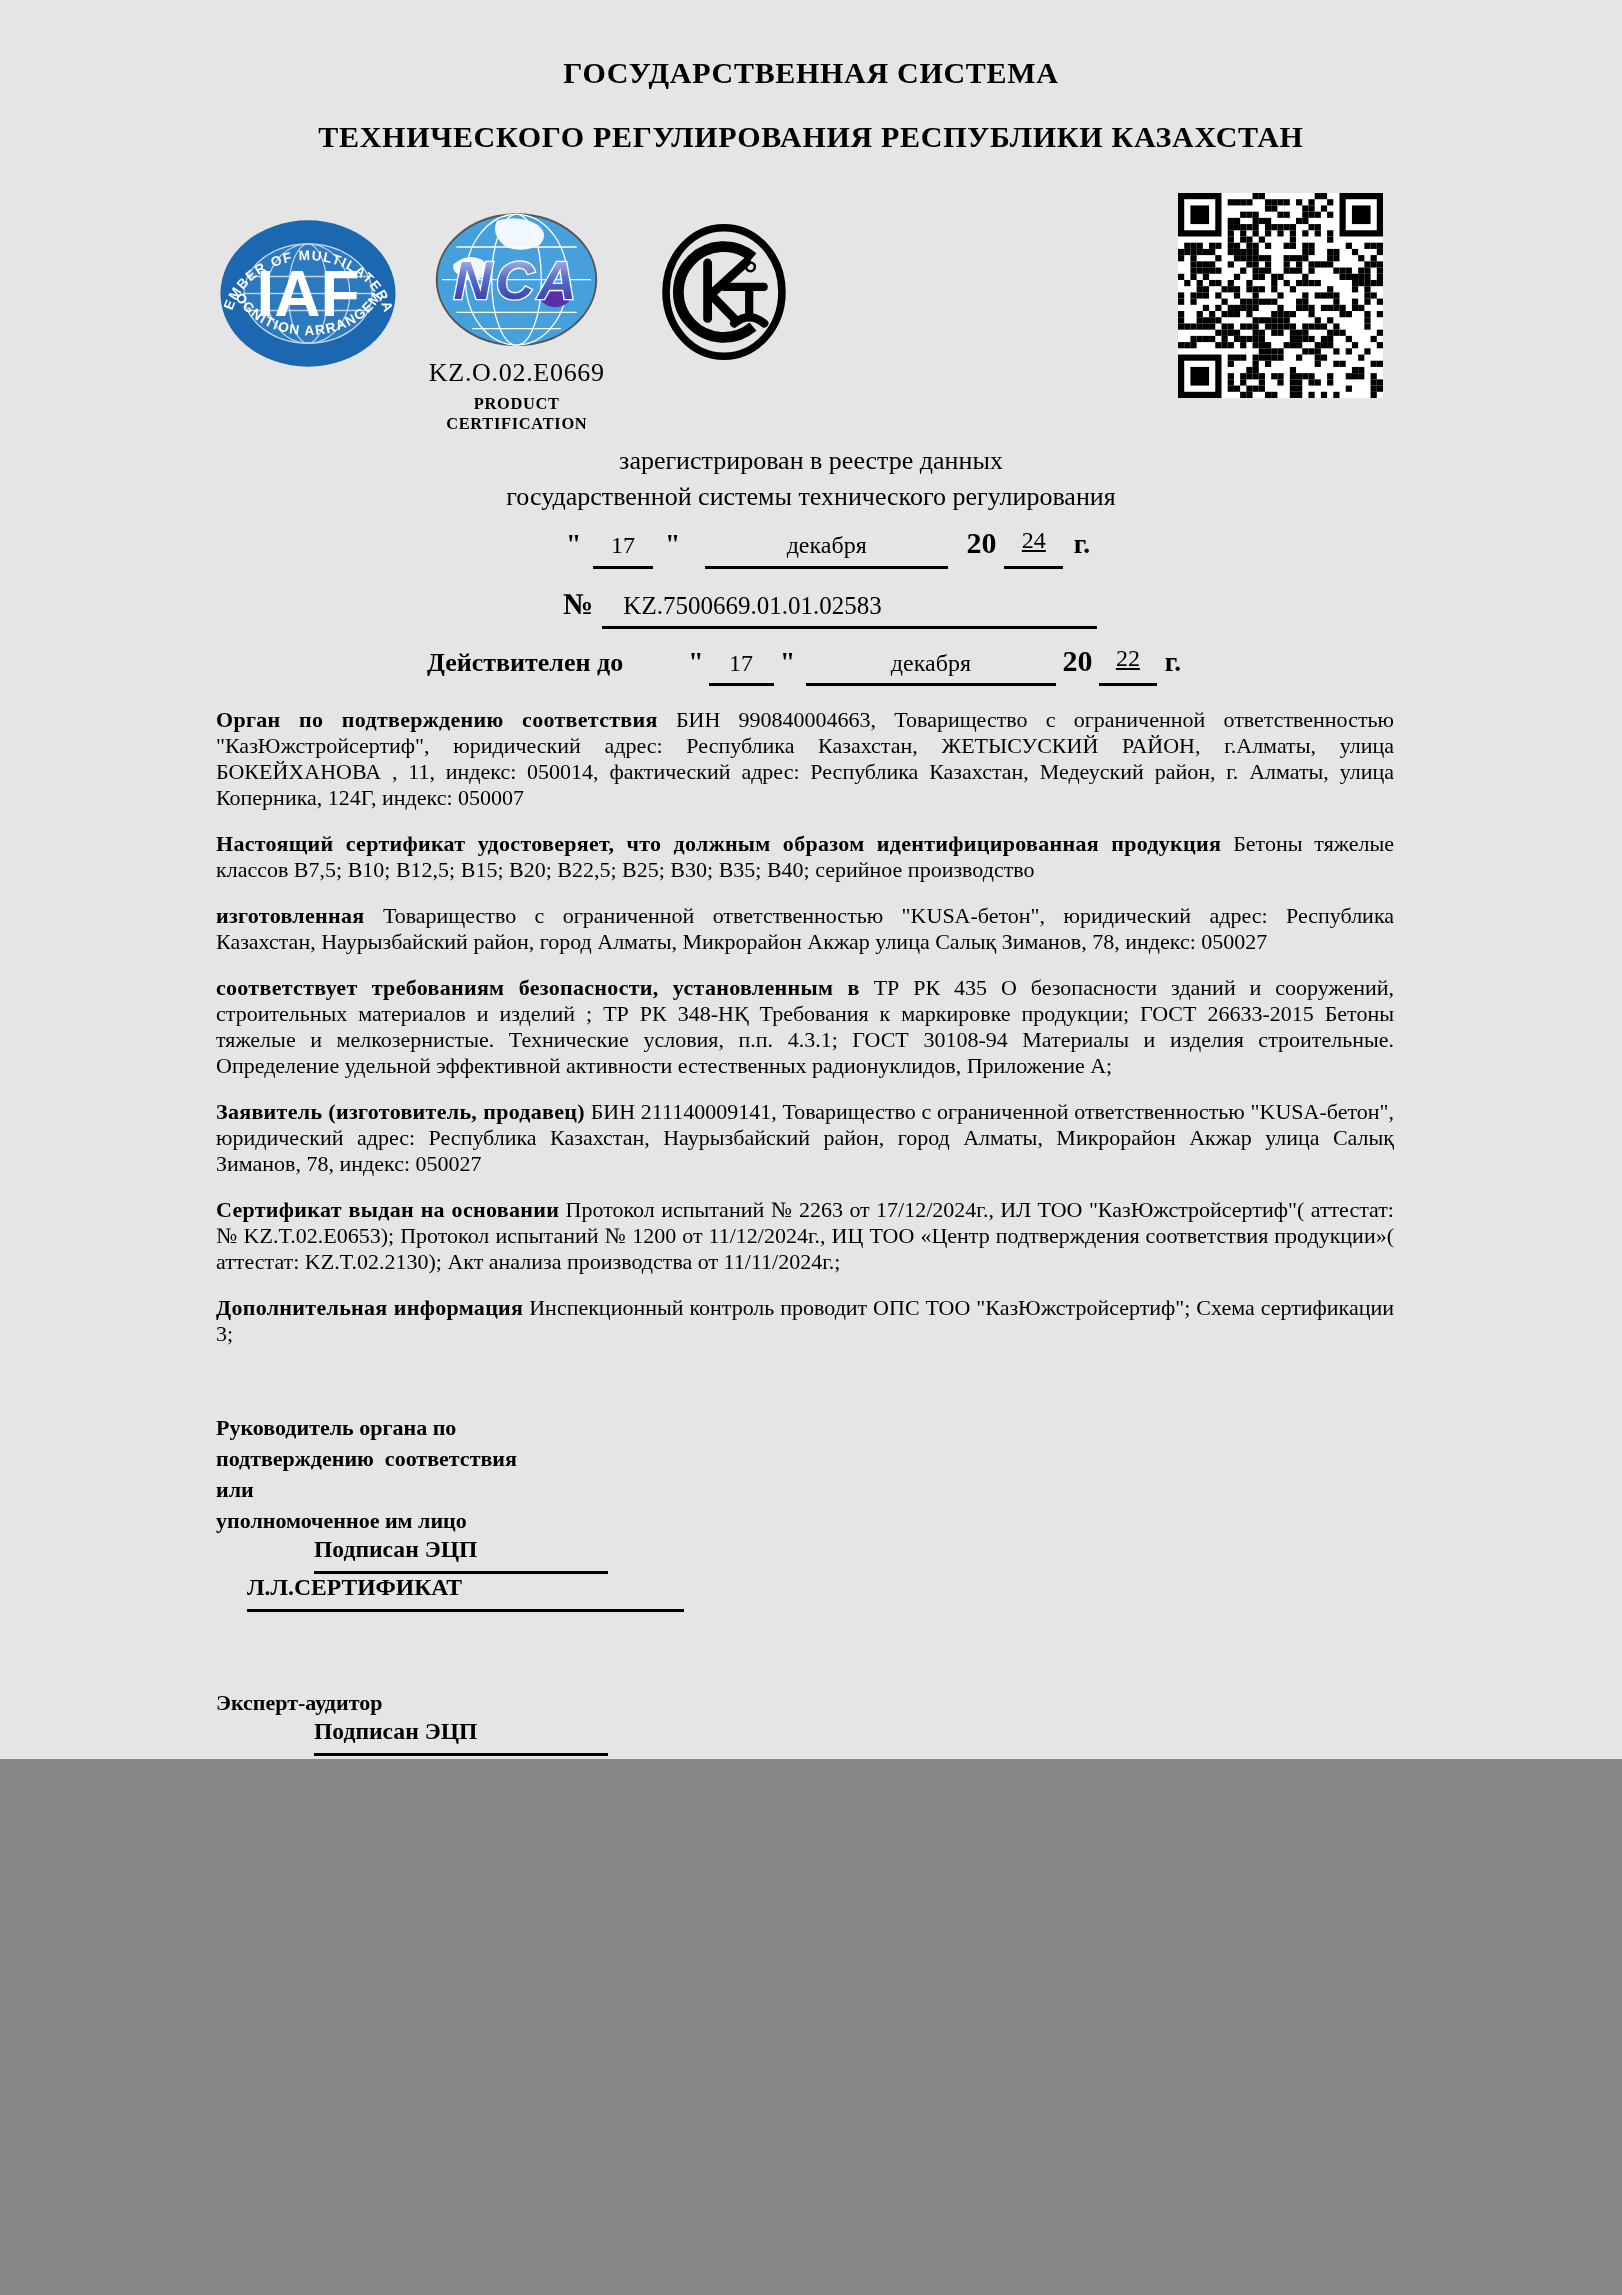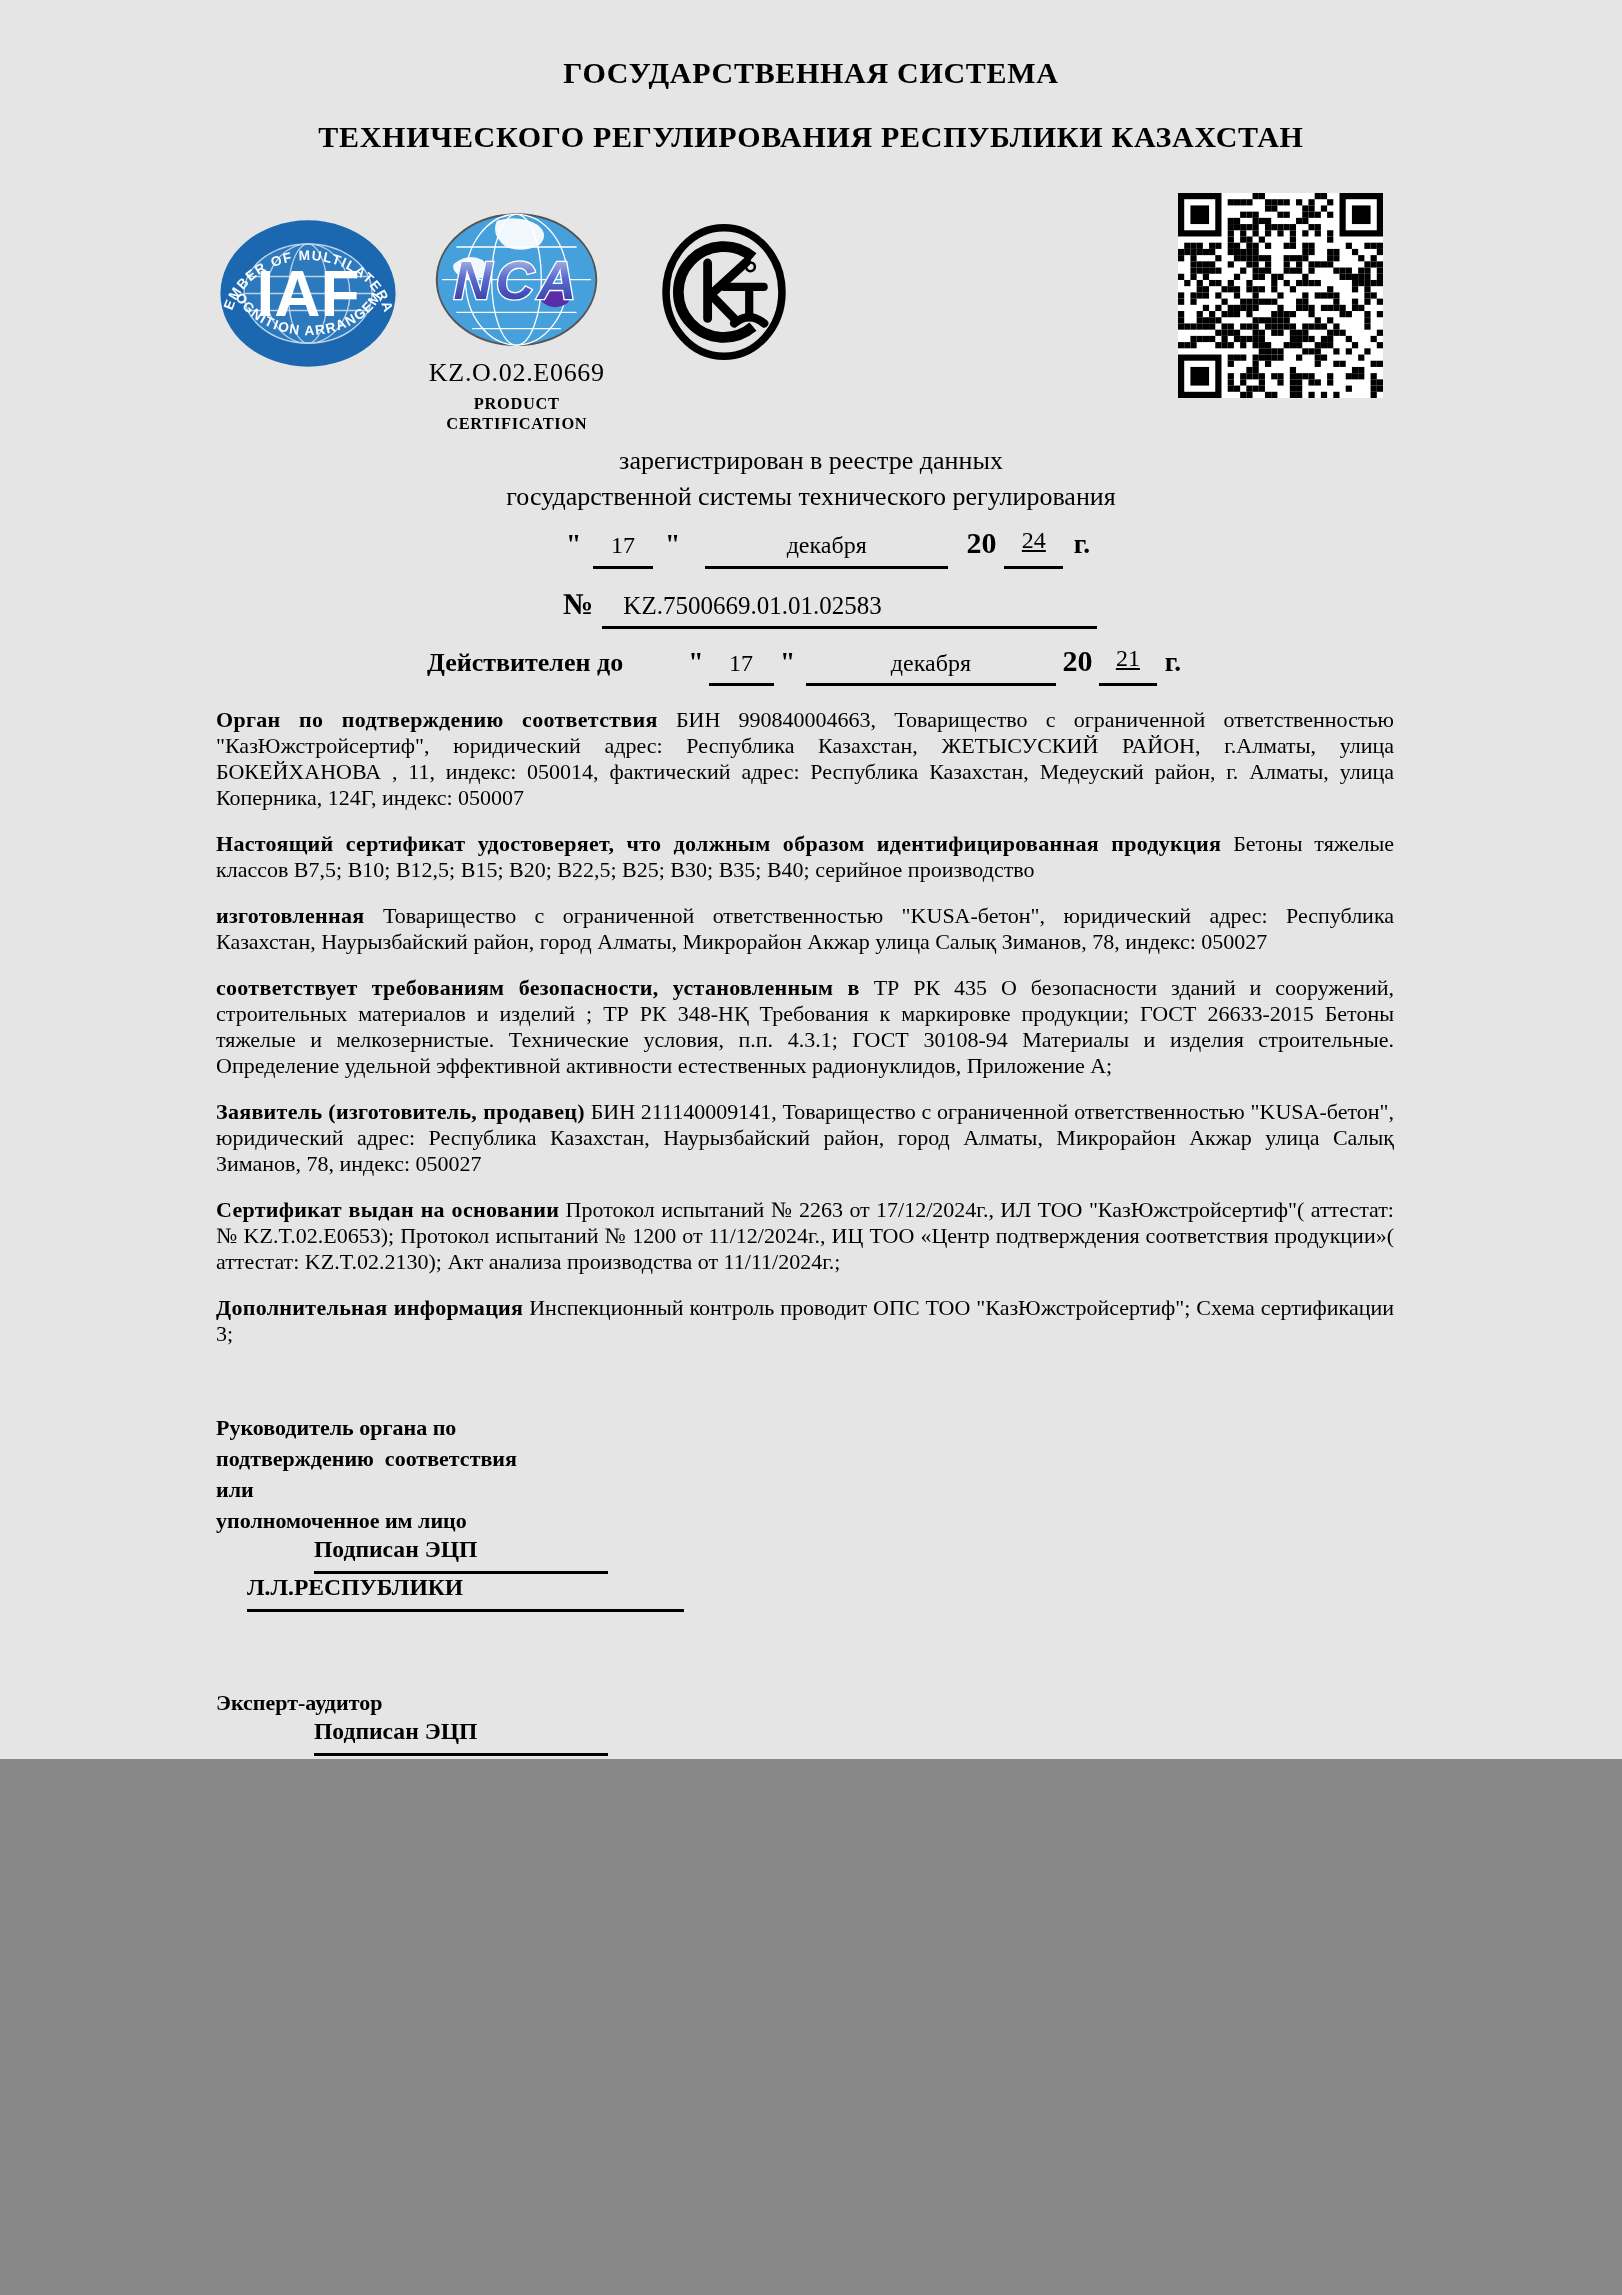--- a/index.html
+++ b/index.html
@@ -605,40 +605,40 @@
     <span class="cell num-cell">KZ.7500669.01.01.02583</span>
   </div>
 
   <div class="fill-row valid-row">
     <span class="valid-label">Действителен до</span>
     <span class="q">"</span>
     <span class="cell day-cell dm">17</span>
     <span class="q q2">"</span>
     <span class="cell month-cell dm">декабря</span>
     <span class="century">20</span>
-    <span class="cell year-cell"><span class="yr">21</span></span>
+    <span class="cell year-cell"><span class="yr">22</span></span>
     <span class="era">г.</span>
   </div>
 
   <div class="paras">
     <p><b>Орган по подтверждению соответствия</b> <span>БИН 990840004663, Товарищество с ограниченной ответственностью "КазЮжстройсертиф", юридический адрес: Республика Казахстан, ЖЕТЫСУСКИЙ РАЙОН, г.Алматы, улица БОКЕЙХАНОВА , 11, индекс: 050014, фактический адрес: Республика Казахстан, Медеуский район, г. Алматы, улица Коперника, 124Г, индекс: 050007</span></p>
     <p><b>Настоящий сертификат удостоверяет, что должным образом идентифицированная продукция</b> <span>Бетоны тяжелые классов В7,5; В10; В12,5; В15; В20; В22,5; В25; В30; В35; В40; серийное производство</span></p>
     <p><b>изготовленная</b> <span>Товарищество с ограниченной ответственностью "KUSA-бетон", юридический адрес: Республика Казахстан, Наурызбайский район, город Алматы, Микрорайон Акжар улица Салық Зиманов, 78, индекс: 050027</span></p>
     <p><b>соответствует требованиям безопасности, установленным в</b> <span>ТР РК 435 О безопасности зданий и сооружений, строительных материалов и изделий ; ТР РК 348-НҚ Требования к маркировке продукции; ГОСТ 26633-2015 Бетоны тяжелые и мелкозернистые. Технические условия, п.п. 4.3.1; ГОСТ 30108-94 Материалы и изделия строительные. Определение удельной эффективной активности естественных радионуклидов, Приложение А;</span></p>
     <p><b>Заявитель (изготовитель, продавец)</b> <span>БИН 211140009141, Товарищество с ограниченной ответственностью "KUSA-бетон", юридический адрес: Республика Казахстан, Наурызбайский район, город Алматы, Микрорайон Акжар улица Салық Зиманов, 78, индекс: 050027</span></p>
     <p><b>Сертификат выдан на основании</b> <span>Протокол испытаний № 2263 от 17/12/2024г., ИЛ ТОО "КазЮжстройсертиф"( аттестат: № KZ.T.02.E0653); Протокол испытаний № 1200 от 11/12/2024г., ИЦ ТОО «Центр подтверждения соответствия продукции»( аттестат: KZ.T.02.2130); Акт анализа производства от 11/11/2024г.;</span></p>
     <p><b>Дополнительная информация</b> <span>Инспекционный контроль проводит ОПС ТОО "КазЮжстройсертиф"; Схема сертификации 3;</span></p>
   </div>
 
   <div class="sig-row">
     <div class="sig-label">Руководитель органа по
 подтверждению  соответствия или
 уполномоченное им лицо</div>
     <div class="sig-cell sig-method">Подписан ЭЦП</div>
-    <div class="sig-cell sig-name">Л.Л.РЕСПУБЛИКИ</div>
+    <div class="sig-cell sig-name">Л.Л.СЕРТИФИКАТ</div>
   </div>
 
   <div class="sig-row second">
     <div class="sig-label">Эксперт-аудитор</div>
     <div class="sig-cell sig-method">Подписан ЭЦП</div>
     <div class="sig-cell sig-name">А.С.СЛЕПОВ</div>
   </div>
 
 </div>
 

